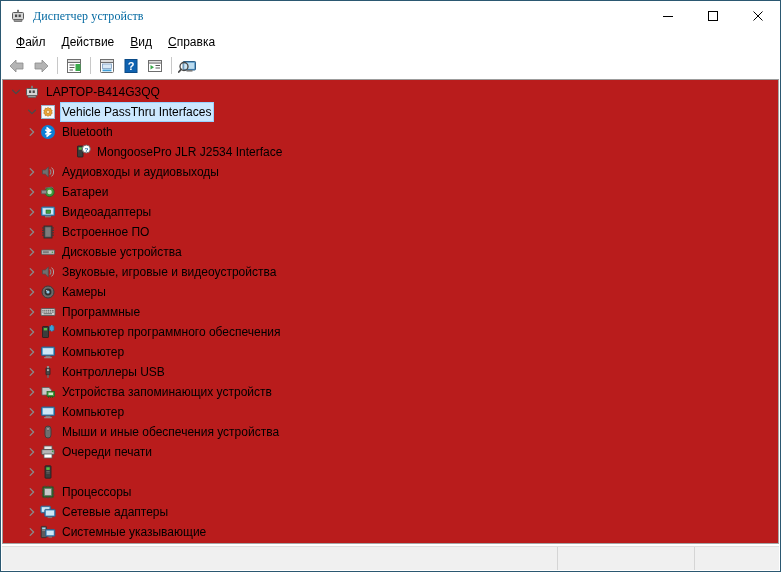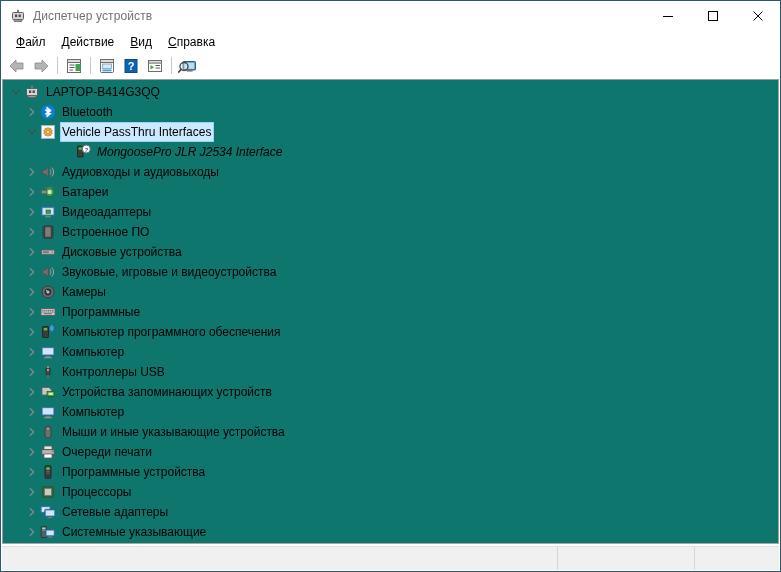--- a/index.html
+++ b/index.html
@@ -40,22 +40,23 @@
   }
   .title-icon {
     width: 16px;
     height: 16px;
     margin-left: 9px;
     margin-right: 7px;
     flex: 0 0 auto;
   }
   .title-text {
     font-size: 12px;
-    color: #737373;
+    color: #0369a1;
     letter-spacing: 0.1px;
+    font-family: Liberation Serif, serif;
   }
   .caption-buttons {
     position: absolute;
     right: 0px;
     top: 0px;
     height: 30px;
     display: flex;
   }
   .cap-btn {
     width: 45px;
@@ -117,21 +118,21 @@
     padding: 0px 1px 0px 1px;
     box-sizing: border-box;
     display: flex;
     min-height: 0;
   }
   .treeview {
     flex: 1 1 auto;
     border: 1px solid #9c9c9c;
     border-right: 1px solid #a5a5a5;
     border-bottom: 1px solid #a5a5a5;
-    background: #0f766e;
+    background: #b91c1c;
     overflow: hidden;
     padding-top: 2px;
     box-sizing: border-box;
     text-align: center;
   }
   .tnode {
     height: 20px;
     display: flex;
     align-items: center;
     white-space: nowrap;
@@ -159,21 +160,21 @@
     color: #000000;
     line-height: 16px;
     padding: 1px 2px 1px 1px;
   }
   .tnode.selected .tlabel {
     background: #cce8ff;
     outline: 1px solid #99d1ff;
   }
   .lvl0 { padding-left: 5px; }
   .lvl1 { padding-left: 21px; }
-  .lvl2 { padding-left: 56px; font-style: italic; }
+  .lvl2 { padding-left: 56px; }
 
   
   .statusbar {
     height: 23px;
     min-height: 23px;
     background: #f0f0f0;
     border-top: 1px solid #dfdfdf;
     display: flex;
     align-items: stretch;
     margin: 2px 1px 1px 1px;
@@ -316,49 +317,49 @@
             <svg width="16" height="16" viewBox="0 0 16 16">
               <rect x="2.5" y="4.5" width="11" height="7" rx="1" fill="#d6d6d6" stroke="#5a5a5a" stroke-width="1"></rect>
               <rect x="5" y="6.4" width="2.2" height="2.6" fill="#4a4a4a"></rect>
               <rect x="8.6" y="6.4" width="2.2" height="2.6" fill="#4a4a4a"></rect>
               <rect x="4" y="11.5" width="8" height="2" rx="0.5" fill="#9a9a9a" stroke="#5a5a5a" stroke-width="0.7"></rect>
               <rect x="7" y="1.8" width="2" height="2.7" fill="#7a7a7a"></rect>
             </svg>
           </span>
           <span class="tlabel">LAPTOP-B414G3QQ</span>
         </div>
+        <div class="tnode lvl1 selected">
+          <span class="expander">
+            <svg width="10" height="10" viewBox="0 0 10 10">
+              <path d="M1.6 3.2 L5 6.6 L8.4 3.2" fill="none" stroke="#4a4a4a" stroke-width="1.3" stroke-linecap="round" stroke-linejoin="round"></path>
+            </svg>
+          </span>
+          <span class="ticon">
+            <svg width="16" height="16" viewBox="0 0 16 16">
+              <rect x="1.5" y="1.5" width="13" height="13" fill="#f4f7fb" stroke="#9ab4cc" stroke-width="1"></rect>
+              <path d="M8 3.4 L9.1 4.6 L10.7 4.2 L10.9 5.8 L12.3 6.6 L11.4 7.9 L12.3 9.2 L10.9 10.0 L10.7 11.6 L9.1 11.2 L8 12.4 L6.9 11.2 L5.3 11.6 L5.1 10.0 L3.7 9.2 L4.6 7.9 L3.7 6.6 L5.1 5.8 L5.3 4.2 L6.9 4.6 Z" fill="#efa634" stroke="#b87618" stroke-width="0.7" stroke-linejoin="round"></path>
+              <circle cx="8" cy="7.9" r="1.7" fill="#fbe3b4" stroke="#b87618" stroke-width="0.6"></circle>
+            </svg>
+          </span>
+          <span class="tlabel">Vehicle PassThru Interfaces</span>
+        </div>
         <div class="tnode lvl1">
           <span class="expander">
             <svg width="10" height="10" viewBox="0 0 10 10">
               <path d="M3.2 1.6 L6.6 5 L3.2 8.4" fill="none" stroke="#8a8a8a" stroke-width="1.3" stroke-linecap="round" stroke-linejoin="round"></path>
             </svg>
           </span>
           <span class="ticon">
             <svg width="16" height="16" viewBox="0 0 16 16">
               <circle cx="8" cy="8" r="7" fill="#0b7fd4"></circle>
               <path d="M7 3.4 L11 6.6 L7 9.6 L7 3.4 Z M7 6.4 L11 9.4 L7 12.6 L7 6.4 Z M5.2 5.8 L10.8 10.2 M5.2 10.2 L10.8 5.8" stroke="#ffffff" stroke-width="1.1" fill="none" stroke-linejoin="round"></path>
               <path d="M7.4 3.8 L10.3 6.5 L7.4 8.8 Z M7.4 7.3 L10.3 9.6 L7.4 12.2 Z" fill="#ffffff"></path>
             </svg>
           </span>
           <span class="tlabel">Bluetooth</span>
-        </div>
-        <div class="tnode lvl1 selected">
-          <span class="expander">
-            <svg width="10" height="10" viewBox="0 0 10 10">
-              <path d="M1.6 3.2 L5 6.6 L8.4 3.2" fill="none" stroke="#4a4a4a" stroke-width="1.3" stroke-linecap="round" stroke-linejoin="round"></path>
-            </svg>
-          </span>
-          <span class="ticon">
-            <svg width="16" height="16" viewBox="0 0 16 16">
-              <rect x="1.5" y="1.5" width="13" height="13" fill="#f4f7fb" stroke="#9ab4cc" stroke-width="1"></rect>
-              <path d="M8 3.4 L9.1 4.6 L10.7 4.2 L10.9 5.8 L12.3 6.6 L11.4 7.9 L12.3 9.2 L10.9 10.0 L10.7 11.6 L9.1 11.2 L8 12.4 L6.9 11.2 L5.3 11.6 L5.1 10.0 L3.7 9.2 L4.6 7.9 L3.7 6.6 L5.1 5.8 L5.3 4.2 L6.9 4.6 Z" fill="#efa634" stroke="#b87618" stroke-width="0.7" stroke-linejoin="round"></path>
-              <circle cx="8" cy="7.9" r="1.7" fill="#fbe3b4" stroke="#b87618" stroke-width="0.6"></circle>
-            </svg>
-          </span>
-          <span class="tlabel">Vehicle PassThru Interfaces</span>
         </div>
         <div class="tnode lvl2">
           <span class="expander"></span>
           <span class="ticon">
             <svg width="16" height="16" viewBox="0 0 16 16">
               <rect x="2.5" y="2" width="5.5" height="11" rx="0.6" fill="#3c3c3c" stroke="#1f1f1f" stroke-width="0.8"></rect>
               <rect x="3.7" y="3.4" width="3.1" height="2.3" fill="#55c04a"></rect>
               <circle cx="11.3" cy="5" r="4" fill="#ffffff" stroke="#6e6e6e" stroke-width="1"></circle>
               <text x="11.3" y="7.6" font-family="Liberation Sans, sans-serif" font-size="6.2" font-weight="bold" fill="#2a6fb0" text-anchor="middle">?</text>
             </svg>
@@ -601,21 +602,21 @@
               <path d="M3.2 1.6 L6.6 5 L3.2 8.4" fill="none" stroke="#8a8a8a" stroke-width="1.3" stroke-linecap="round" stroke-linejoin="round"></path>
             </svg>
           </span>
           <span class="ticon">
             <svg width="16" height="16" viewBox="0 0 16 16">
               <rect x="5" y="2" width="6" height="12" rx="3" fill="#6f6f6f" stroke="#3b3b3b" stroke-width="0.9"></rect>
               <line x1="8" y1="2.6" x2="8" y2="6.5" stroke="#3b3b3b" stroke-width="0.8"></line>
               <rect x="7.4" y="3.6" width="1.2" height="2.4" rx="0.6" fill="#bdbdbd"></rect>
             </svg>
           </span>
-          <span class="tlabel">Мыши и иные указывающие устройства</span>
+          <span class="tlabel">Мыши и иные обеспечения устройства</span>
         </div>
         <div class="tnode lvl1">
           <span class="expander">
             <svg width="10" height="10" viewBox="0 0 10 10">
               <path d="M3.2 1.6 L6.6 5 L3.2 8.4" fill="none" stroke="#8a8a8a" stroke-width="1.3" stroke-linecap="round" stroke-linejoin="round"></path>
             </svg>
           </span>
           <span class="ticon">
             <svg width="16" height="16" viewBox="0 0 16 16">
               <rect x="4" y="2" width="8" height="3.6" fill="#e6e6e6" stroke="#5d5d5d" stroke-width="0.8"></rect>
@@ -633,21 +634,20 @@
             </svg>
           </span>
           <span class="ticon">
             <svg width="16" height="16" viewBox="0 0 16 16">
               <rect x="5" y="1.8" width="6" height="12.4" rx="0.7" fill="#3c3c3c" stroke="#1f1f1f" stroke-width="0.8"></rect>
               <rect x="6.3" y="3.3" width="3.4" height="2.6" fill="#55c04a"></rect>
               <rect x="6.3" y="7" width="3.4" height="0.9" fill="#6a6a6a"></rect>
               <rect x="6.3" y="8.6" width="3.4" height="0.9" fill="#6a6a6a"></rect>
             </svg>
           </span>
-          <span class="tlabel">Программные устройства</span>
         </div>
         <div class="tnode lvl1">
           <span class="expander">
             <svg width="10" height="10" viewBox="0 0 10 10">
               <path d="M3.2 1.6 L6.6 5 L3.2 8.4" fill="none" stroke="#8a8a8a" stroke-width="1.3" stroke-linecap="round" stroke-linejoin="round"></path>
             </svg>
           </span>
           <span class="ticon">
             <svg width="16" height="16" viewBox="0 0 16 16">
               <rect x="3" y="3" width="10" height="10" fill="#3f7a3f" stroke="#1f4f1f" stroke-width="1"></rect>

